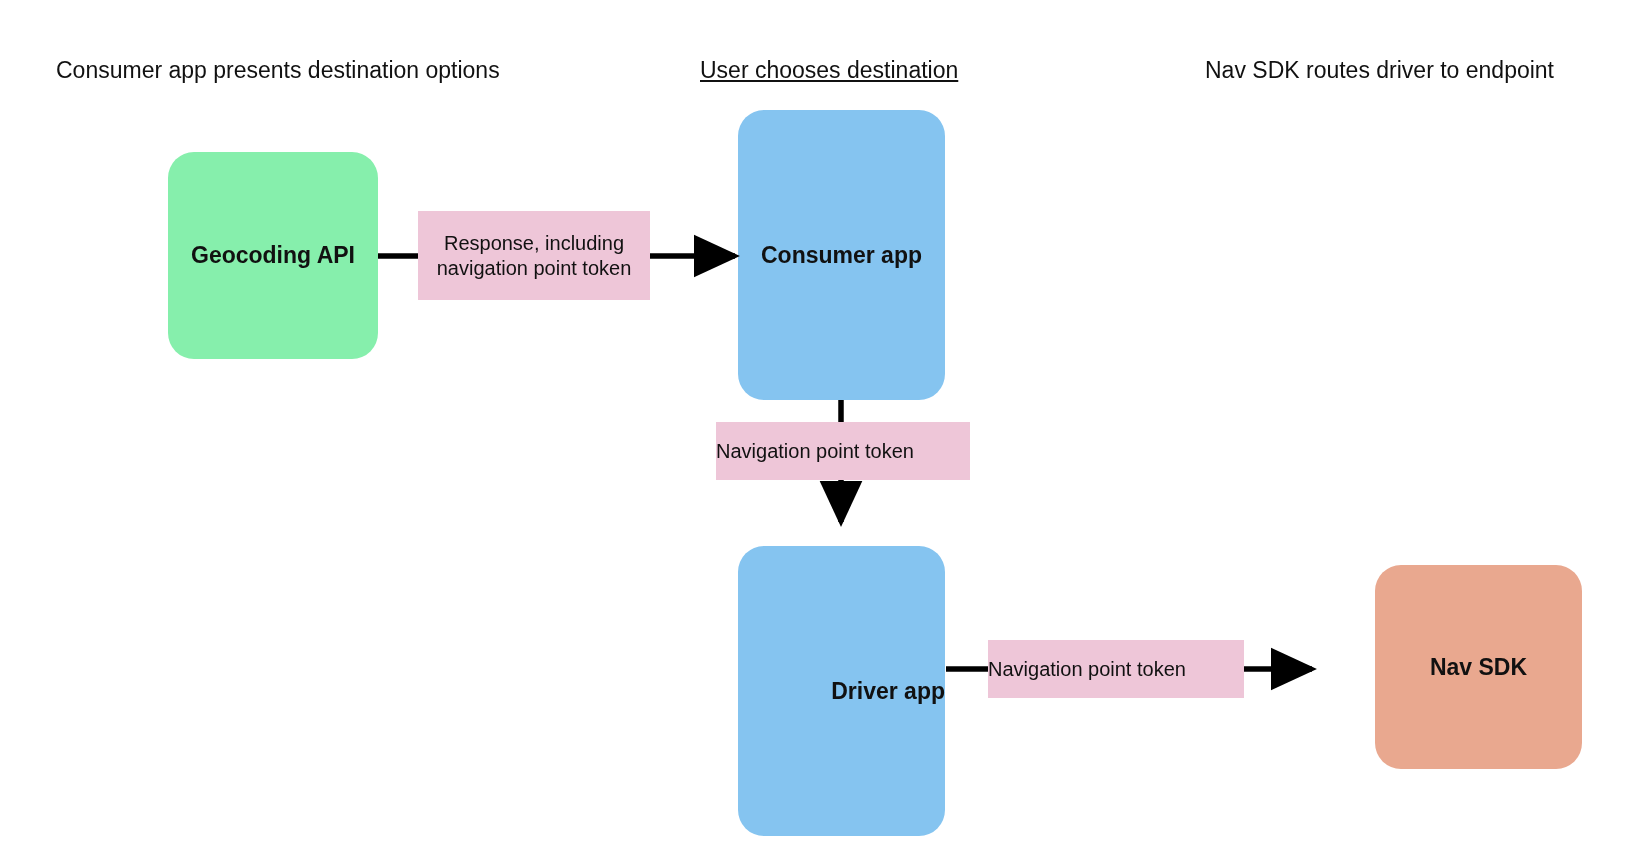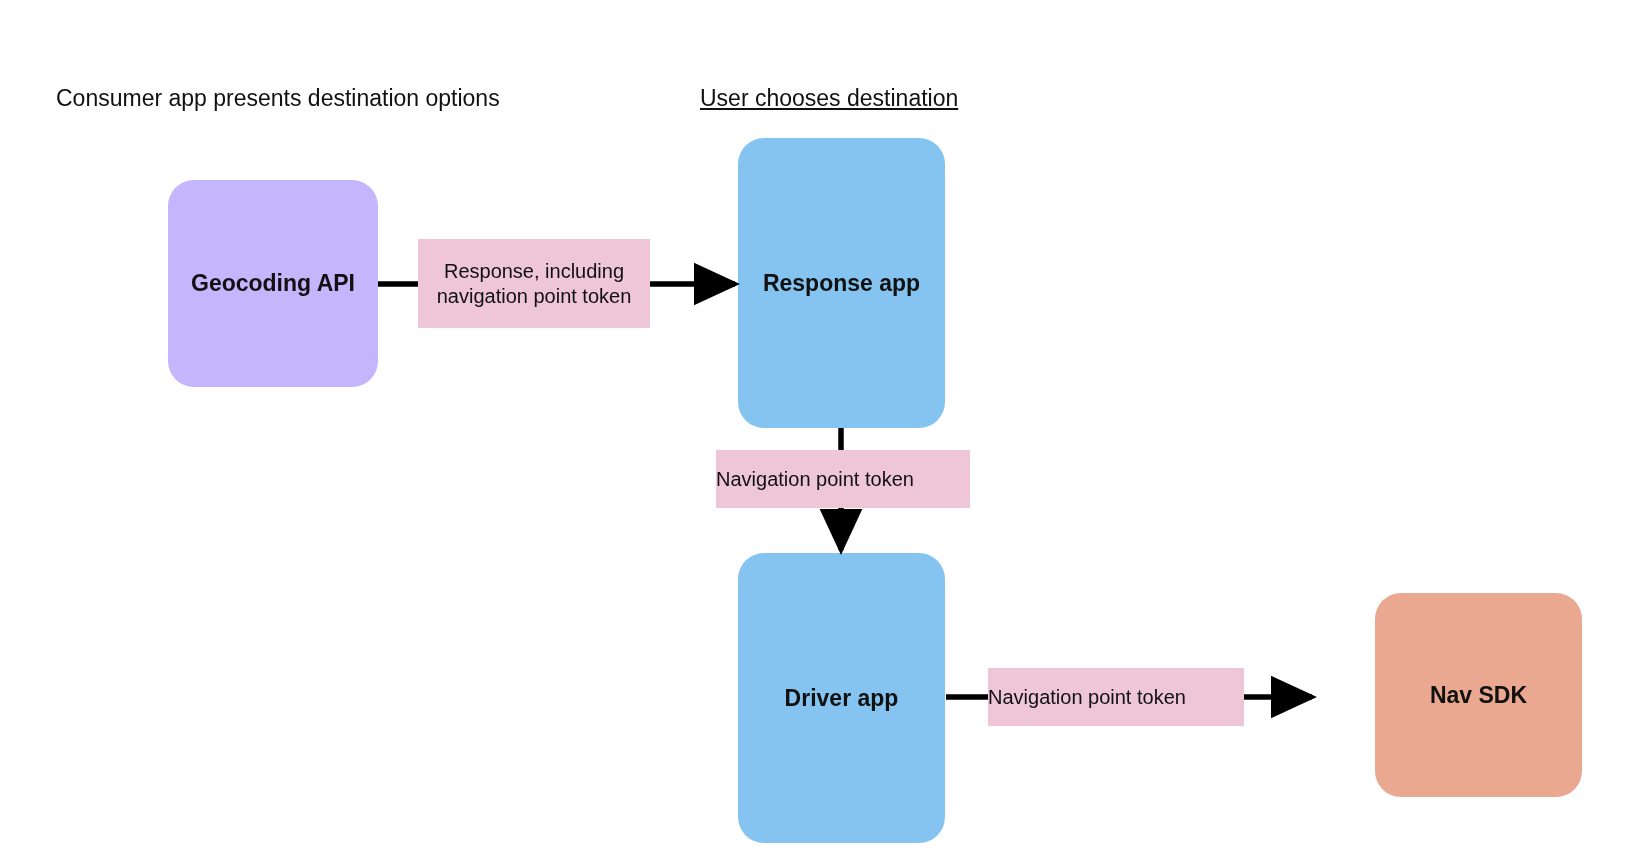--- a/index.html
+++ b/index.html
@@ -12,21 +12,20 @@
     height: 868px;
     position: relative;
     font-family: "Liberation Sans", sans-serif;
     overflow: hidden;
   }
   #canvas {
     position: absolute;
     left: 0; top: 0;
     width: 1646px;
     height: 748px;
-    margin-top: 28px;
   }
   .col-header {
     position: absolute;
     font-size: 23px;
     line-height: 28px;
     color: #111111;
     font-weight: 400;
     white-space: nowrap;
   }
   #hdr-1 { left: 56px;   top: 56px; }
@@ -48,21 +47,21 @@
     text-align: center;
     white-space: nowrap;
   }
   #node-geocoding {
     left: 168px; top: 152px; width: 210px; height: 207px;
   }
   #node-consumer {
     left: 738px; top: 110px; width: 207px; height: 290px;
   }
   #node-driver {
-    left: 738px; top: 525px; width: 207px; height: 290px;
+    left: 738px; top: 546px; width: 207px; height: 290px; justify-content: flex-end;
   }
   #node-navsdk {
     left: 1375px; top: 565px; width: 207px; height: 204px;
   }
 
   .edge-label {
     position: absolute;
     display: flex;
     align-items: center;
     justify-content: flex-start;
@@ -93,44 +92,45 @@
     z-index: 2;
   }
 </style>
 </head>
 <body>
 
 <div id="canvas">
 
   <div class="col-header" id="hdr-1">Consumer app presents destination options</div>
   <div class="col-header" id="hdr-2">User chooses destination</div>
+  <div class="col-header" id="hdr-3">Nav SDK routes driver to endpoint</div>
 
   <svg id="arrows" viewBox="0 0 1646 868" xmlns="http://www.w3.org/2000/svg">
     <defs>
       <marker id="arrowhead-right" markerWidth="9" markerHeight="9" refX="7.5" refY="4.5" orient="auto" markerUnits="strokeWidth">
         <path d="M0,0.6 L8.4,4.5 L0,8.4 z" fill="#000000"></path>
       </marker>
       <marker id="arrowhead-down" markerWidth="9" markerHeight="9" refX="7.5" refY="4.5" orient="auto" markerUnits="strokeWidth">
         <path d="M0,0.6 L8.4,4.5 L0,8.4 z" fill="#000000"></path>
       </marker>
     </defs>
 
     <line x1="378" y1="256" x2="735" y2="256" stroke="#000000" stroke-width="5.5" marker-end="url(#arrowhead-right)"></line>
 
     <line x1="841" y1="400" x2="841" y2="522" stroke="#000000" stroke-width="5.5" marker-end="url(#arrowhead-down)"></line>
 
     <line x1="946" y1="669" x2="1312" y2="669" stroke="#000000" stroke-width="5.5" marker-end="url(#arrowhead-right)"></line>
   </svg>
 
-  <div class="node" id="node-geocoding" style="background:#c4b5fd;">
+  <div class="node" id="node-geocoding" style="background:#86efac;">
     <div class="node-label">Geocoding API</div>
   </div>
 
   <div class="node" id="node-consumer" style="background:#85c4f0;">
-    <div class="node-label">Response app</div>
+    <div class="node-label">Consumer app</div>
   </div>
 
   <div class="node" id="node-driver" style="background:#85c4f0;">
     <div class="node-label">Driver app</div>
   </div>
 
   <div class="node" id="node-navsdk" style="background:#e9a88f;">
     <div class="node-label">Nav SDK</div>
   </div>
 

